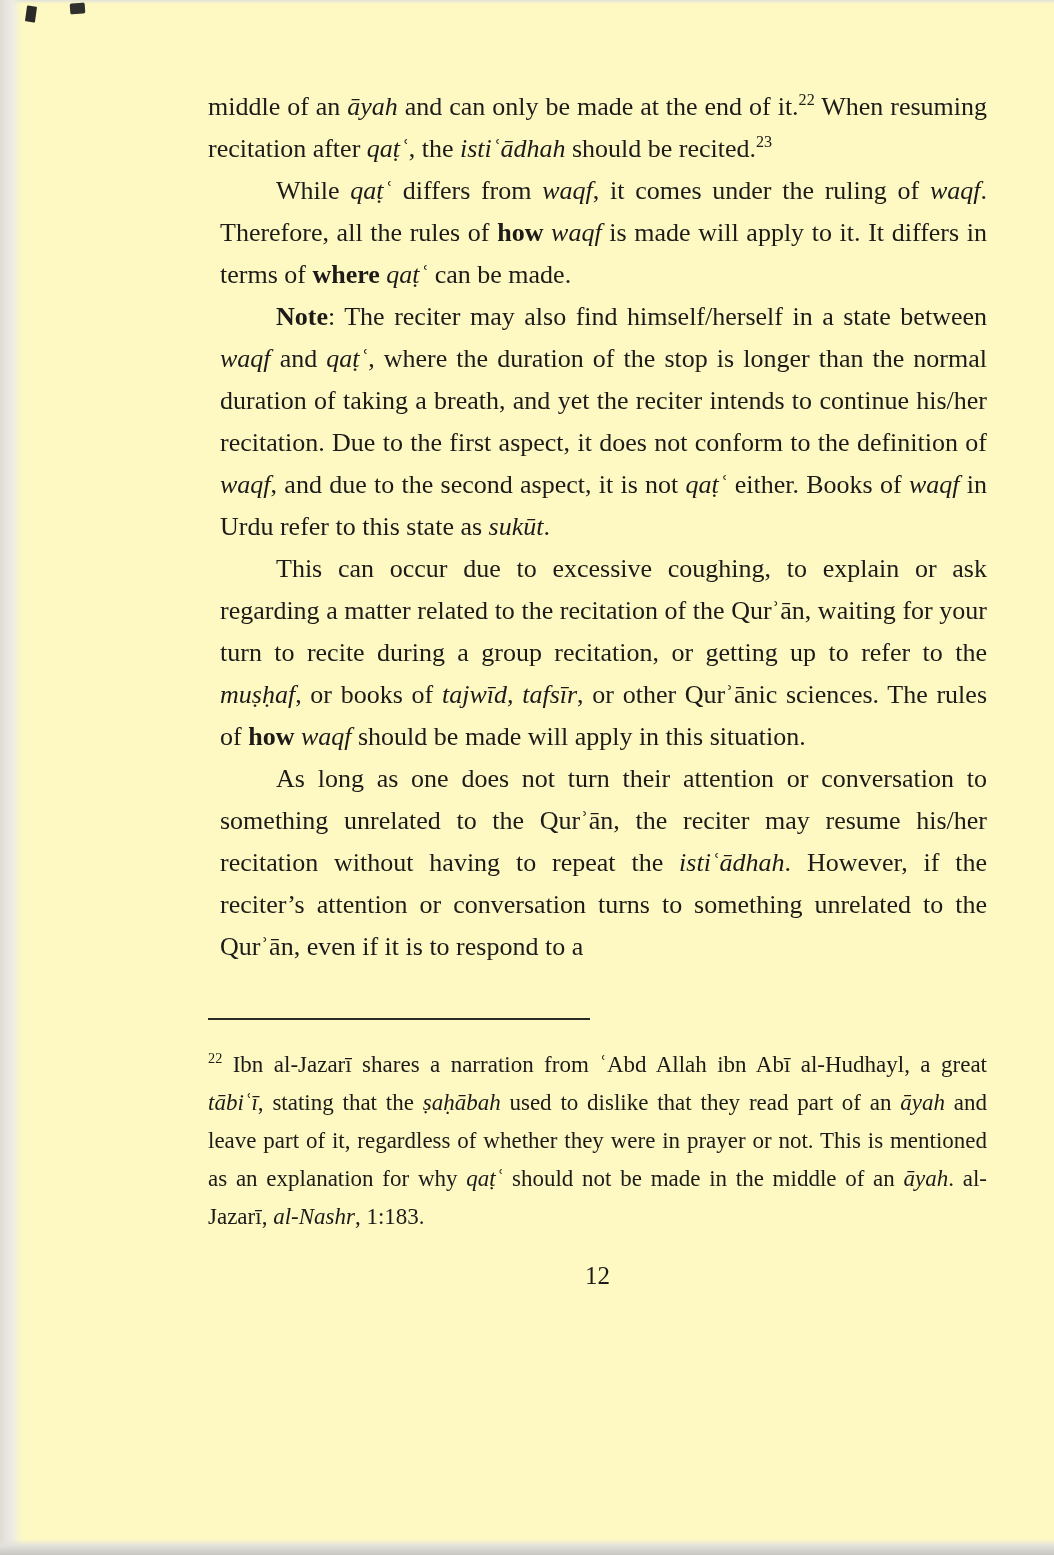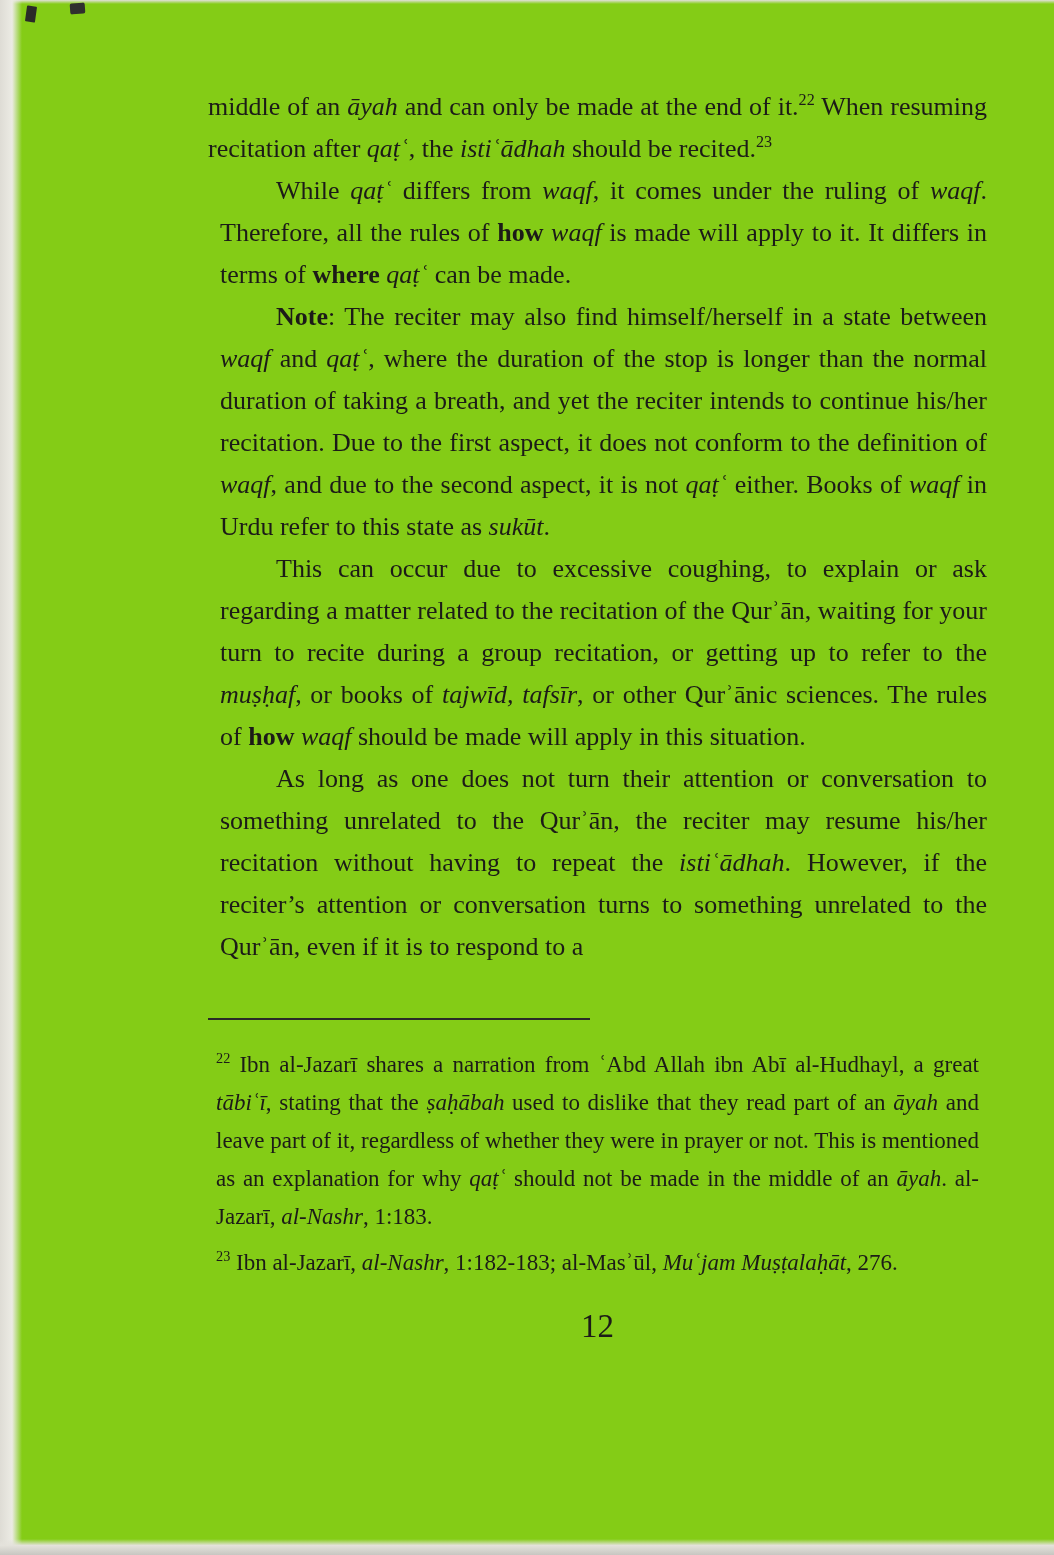--- a/index.html
+++ b/index.html
@@ -1,38 +1,38 @@
 <!DOCTYPE html>
 <html><head>
 <meta charset="utf-8">
 <style>
   html,body{margin:0;padding:0;}
   body{
     width:1054px;height:1555px;position:relative;overflow:hidden;
     background:#f8f6ef;
     font-family:"Liberation Serif", serif;
   }
-  .page{position:absolute;inset:0;background:#84cc16;}
+  .page{position:absolute;inset:0;background:#fef9c3;}
   .edge-left{position:absolute;left:0;top:0;bottom:0;width:22px;
     background:linear-gradient(90deg,#dedcd5 0%,#ecebe4 55%,rgba(248,246,239,0) 100%);}
   .edge-bottom{position:absolute;left:0;right:0;bottom:0;height:16px;
     background:linear-gradient(0deg,#c7c6c1 0%,#e4e2db 60%,rgba(248,246,239,0) 100%);}
   .edge-top{position:absolute;left:0;right:0;top:0;height:4px;
     background:linear-gradient(180deg,#e3e1da,rgba(248,246,239,0));}
   .mark1{position:absolute;left:26px;top:6px;width:10px;height:16px;background:#2a2a28;transform:rotate(8deg);border-radius:1px;}
   .mark2{position:absolute;left:70px;top:3px;width:15px;height:11px;background:#30302e;border-radius:2px;transform:rotate(-4deg);}
   .text-block{position:absolute;left:208px;top:86px;width:779px;color:#1c1b18;}
   .para{margin:0;font-size:26px;line-height:42px;text-align:justify;text-justify:inter-word;}
   .para.indent{text-indent:56px;margin-left:12px;}
   .it{font-style:italic;}
   .bd{font-weight:bold;}
   sup{font-size:0.62em;line-height:0;vertical-align:super;}
   .footnote-rule{width:382px;height:2px;background:#2a2a27;margin:50px 0 26px 0;}
-  .footnote{margin:8px;font-size:23px;line-height:38px;text-align:justify;text-justify:inter-word;}
-  .page-number{text-align:center;font-size:33px;margin-top:26px;color:#1c1b18;}
+  .footnote{margin:0;font-size:23px;line-height:38px;text-align:justify;text-justify:inter-word;}
+  .page-number{text-align:center;font-size:25px;margin-top:26px;color:#1c1b18;}
 </style>
 </head>
 <body>
 
 <div class="page">
   <div class="edge-top"></div>
   <div class="edge-left"></div>
   <div class="edge-bottom"></div>
   <div class="mark1"></div>
   <div class="mark2"></div>
@@ -41,17 +41,16 @@
     <div>
         <p class="para"><span>middle of an </span><span class="it">āyah</span><span> and can only be made at the end of it.</span><sup>22</sup><span> When resuming recitation after </span><span class="it">qaṭʿ</span><span>, the </span><span class="it">istiʿādhah</span><span> should be recited.</span><sup>23</sup></p>
         <p class="para indent"><span>While </span><span class="it">qaṭʿ</span><span> differs from </span><span class="it">waqf</span><span>, it comes under the ruling of </span><span class="it">waqf</span><span>. Therefore, all the rules of </span><span class="bd">how</span><span> </span><span class="it">waqf</span><span> is made will apply to it. It differs in terms of </span><span class="bd">where</span><span> </span><span class="it">qaṭʿ</span><span> can be made.</span></p>
         <p class="para indent"><span class="bd">Note</span><span>: The reciter may also find himself/herself in a state between </span><span class="it">waqf</span><span> and </span><span class="it">qaṭʿ</span><span>, where the duration of the stop is longer than the normal duration of taking a breath, and yet the reciter intends to continue his/her recitation.  Due to the first aspect, it does not conform to the definition of </span><span class="it">waqf</span><span>, and due to the second aspect, it is not </span><span class="it">qaṭʿ</span><span> either. Books of </span><span class="it">waqf</span><span> in Urdu refer to this state as </span><span class="it">sukūt</span><span>.</span></p>
         <p class="para indent"><span>This can occur due to excessive coughing, to explain or ask regarding a matter related to the recitation of the Qurʾān, waiting for your turn to recite during a group recitation, or getting up to refer to the </span><span class="it">muṣḥaf</span><span>, or books of </span><span class="it">tajwīd, tafsīr</span><span>, or other Qurʾānic sciences. The rules of </span><span class="bd">how</span><span> </span><span class="it">waqf</span><span> should be made will apply in this situation.</span></p>
         <p class="para indent"><span>As long as one does not turn their attention or conversation to something unrelated to the Qurʾān, the reciter may resume his/her recitation without having to repeat the </span><span class="it">istiʿādhah</span><span>. However, if the reciter’s attention or conversation turns to something unrelated to the Qurʾān, even if it is to respond to a</span></p>
       </div>
     <div class="footnote-rule"></div>
     <div>
         <p class="footnote"><sup>22</sup><span> Ibn al-Jazarī shares a narration from ʿAbd Allah ibn Abī al-Hudhayl, a great </span><span class="it">tābiʿī</span><span>, stating that the </span><span class="it">ṣaḥābah</span><span> used to dislike that they read part of an </span><span class="it">āyah</span><span> and leave part of it, regardless of whether they were in prayer or not. This is mentioned as an explanation for why </span><span class="it">qaṭʿ</span><span> should not be made in the middle of an </span><span class="it">āyah</span><span>. al-Jazarī, </span><span class="it">al-Nashr</span><span>, 1:183.</span></p>
-        <p class="footnote"><sup>23</sup><span> Ibn al-Jazarī, </span><span class="it">al-Nashr</span><span>, 1:182-183; al-Masʾūl, </span><span class="it">Muʿjam Muṣṭalaḥāt</span><span>, 276.</span></p>
       </div>
     <div class="page-number">12</div>
   </div>
 </div>
 
 </body></html>

